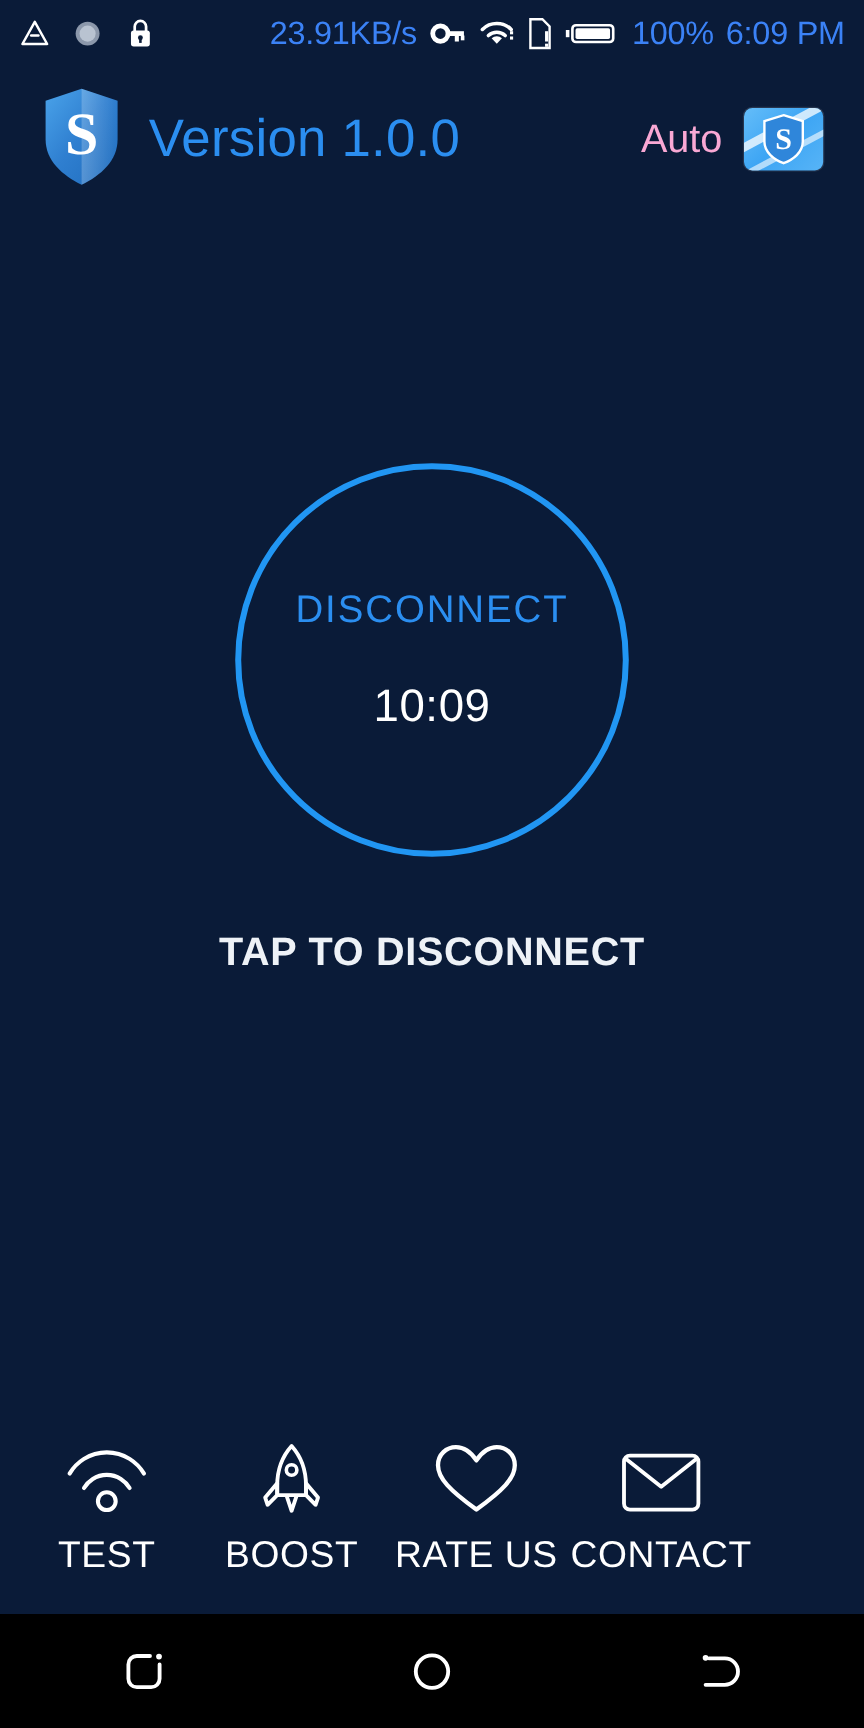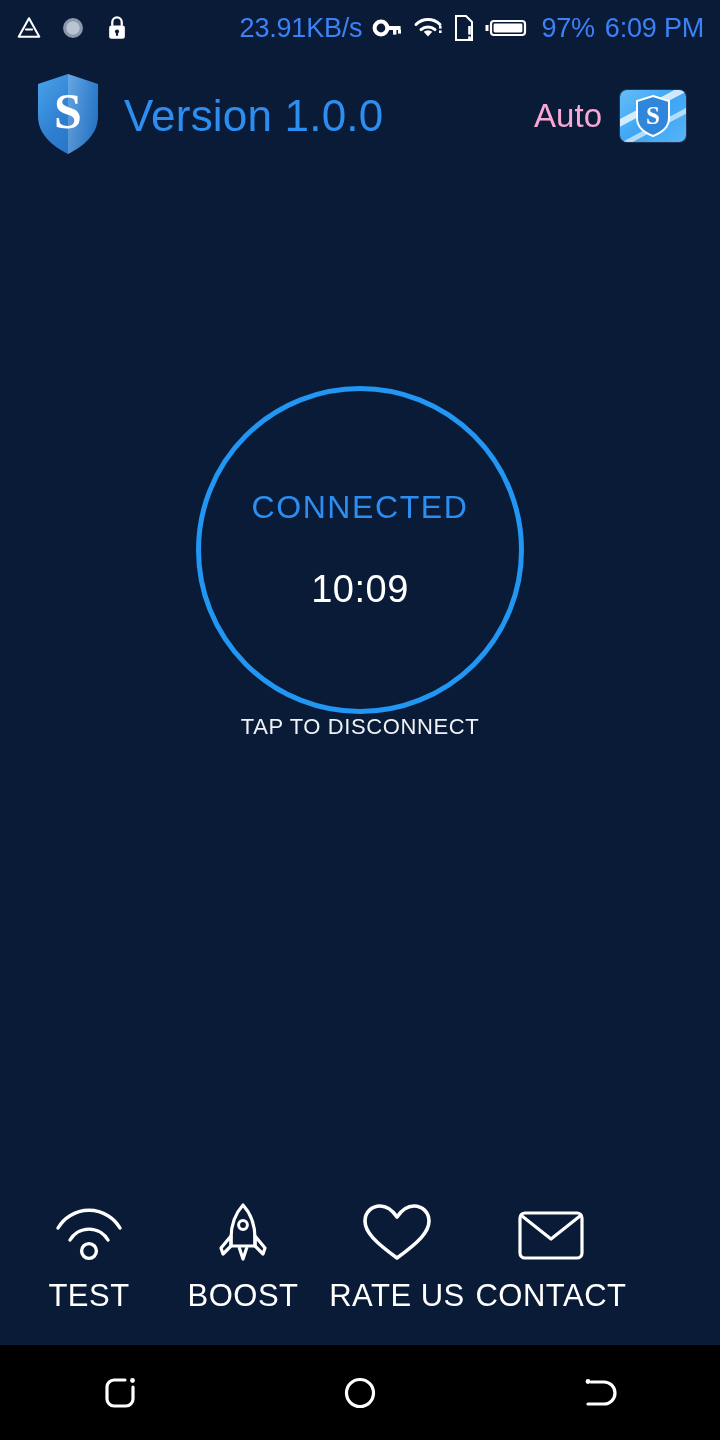--- a/index.html
+++ b/index.html
@@ -73,21 +73,22 @@
     background:transparent;
   }
   .status-label {
     font-size:32px; color:#2b8ef0; letter-spacing:1.6px;
   }
   .timer {
     margin-top:42px;
     font-size:38px; color:#ffffff; letter-spacing:0.5px;
   }
   .tap-hint {
-    font-size:22px; color:#eef2f7; letter-spacing:0.6px;
+    margin-top:60px;
+    font-size:33px; color:#eef2f7; letter-spacing:0.6px;font-weight:bold;
   }
 
   
   .actions {
     position:absolute; bottom:116px; left:0;
     width:628px; height:150px;
     display:flex; align-items:flex-end; justify-content:flex-start;
     padding:0 0 10px 12px;
   }
   .action {
@@ -173,21 +174,21 @@
       </span>
 
       <span class="sb-icon">
         <svg width="46" height="26" viewBox="0 0 46 26">
           <rect x="0.5" y="10" width="3" height="6" fill="#ffffff"></rect>
           <rect x="6" y="6" width="34" height="14" rx="3" fill="none" stroke="#ffffff" stroke-width="2.2"></rect>
           <rect x="8.6" y="8.6" width="28.8" height="8.8" rx="1.4" fill="#ffffff"></rect>
         </svg>
       </span>
 
-      <span class="sb-text">97%</span>
+      <span class="sb-text">100%</span>
       <span class="sb-text">6:09 PM</span>
     </div>
   </div>
 
   <div class="appbar">
     <div class="brand">
       <span>
         <svg width="68" height="84" viewBox="0 0 68 84">
           <defs>
             <linearGradient id="shieldGrad" x1="0" y1="0" x2="1" y2="1">
@@ -216,21 +217,21 @@
         <svg width="38" height="44" viewBox="0 0 38 44" style="position:relative;z-index:2;">
           <path d="M19 2 L35 7 V24 C35 33 27 39 19 42 C11 39 3 33 3 24 V7 Z" fill="#2f86da" stroke="#ffffff" stroke-width="2"></path>
           <text x="19" y="30" font-family="Liberation Serif, serif" font-size="25" fill="#ffffff" text-anchor="middle" font-weight="bold">S</text>
         </svg>
       </span>
     </div>
   </div>
 
   <div class="connect-wrap">
     <div class="connect-circle">
-      <div class="status-label">CONNECTED</div>
+      <div class="status-label">DISCONNECT</div>
       <div class="timer">10:09</div>
     </div>
     <div class="tap-hint">TAP TO DISCONNECT</div>
   </div>
 
   <div class="actions">
 
     <div class="action">
       <span class="action-icon">
         <svg width="74" height="60" viewBox="0 0 74 60">

